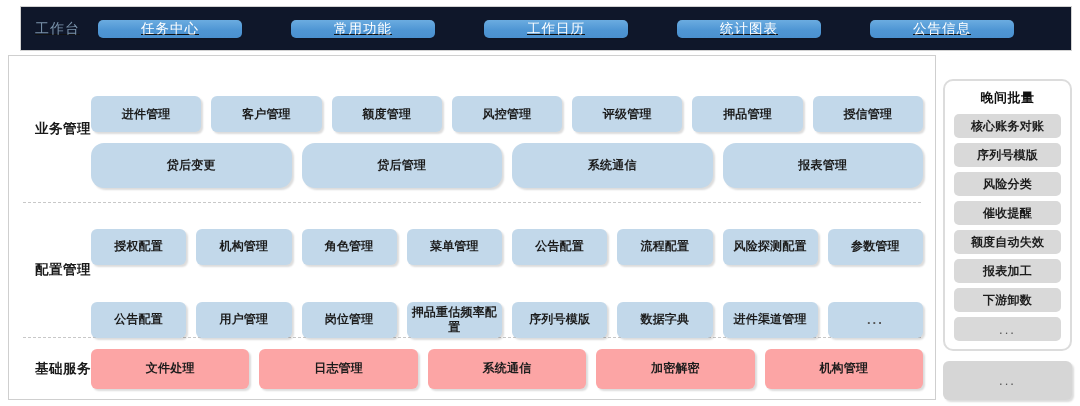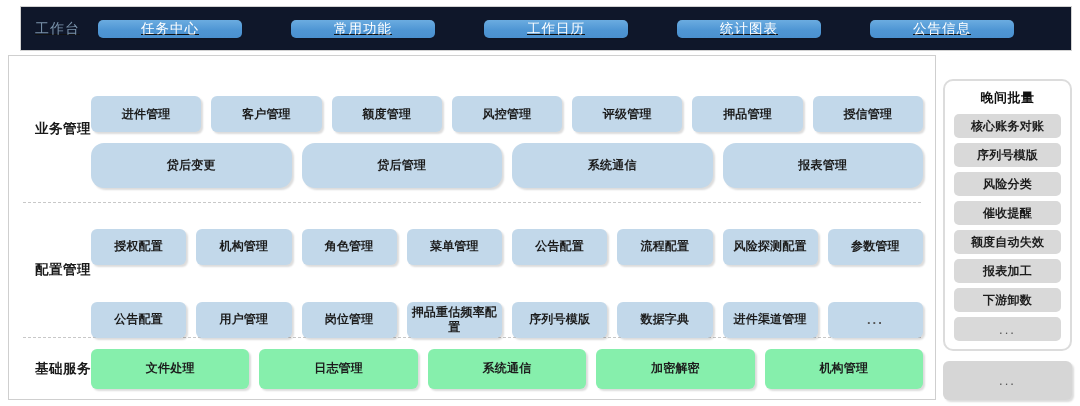--- a/index.html
+++ b/index.html
@@ -144,21 +144,21 @@
     box-sizing: border-box;
     cursor: pointer;
     user-select: none;
     letter-spacing: 0.2px;
   }
   .tile.blue {
     background: #c2d8ea;
     box-shadow: 2px 2px 2px rgba(0,0,0,0.14);
   }
   .tile.gray {
-    background: #86efac;
+    background: #fca5a5;
     box-shadow: 2px 2px 2px rgba(0,0,0,0.14);
   }
   .tile.h52 { height: 36px; margin-top: 26px; }
   .tile.h45 { height: 45px; border-radius: 13px; }
   .tile.h40 { height: 40px; }
 
   .tile.ellipsis {
     font-size: 13px;
     letter-spacing: 2px;
     color: #555;

